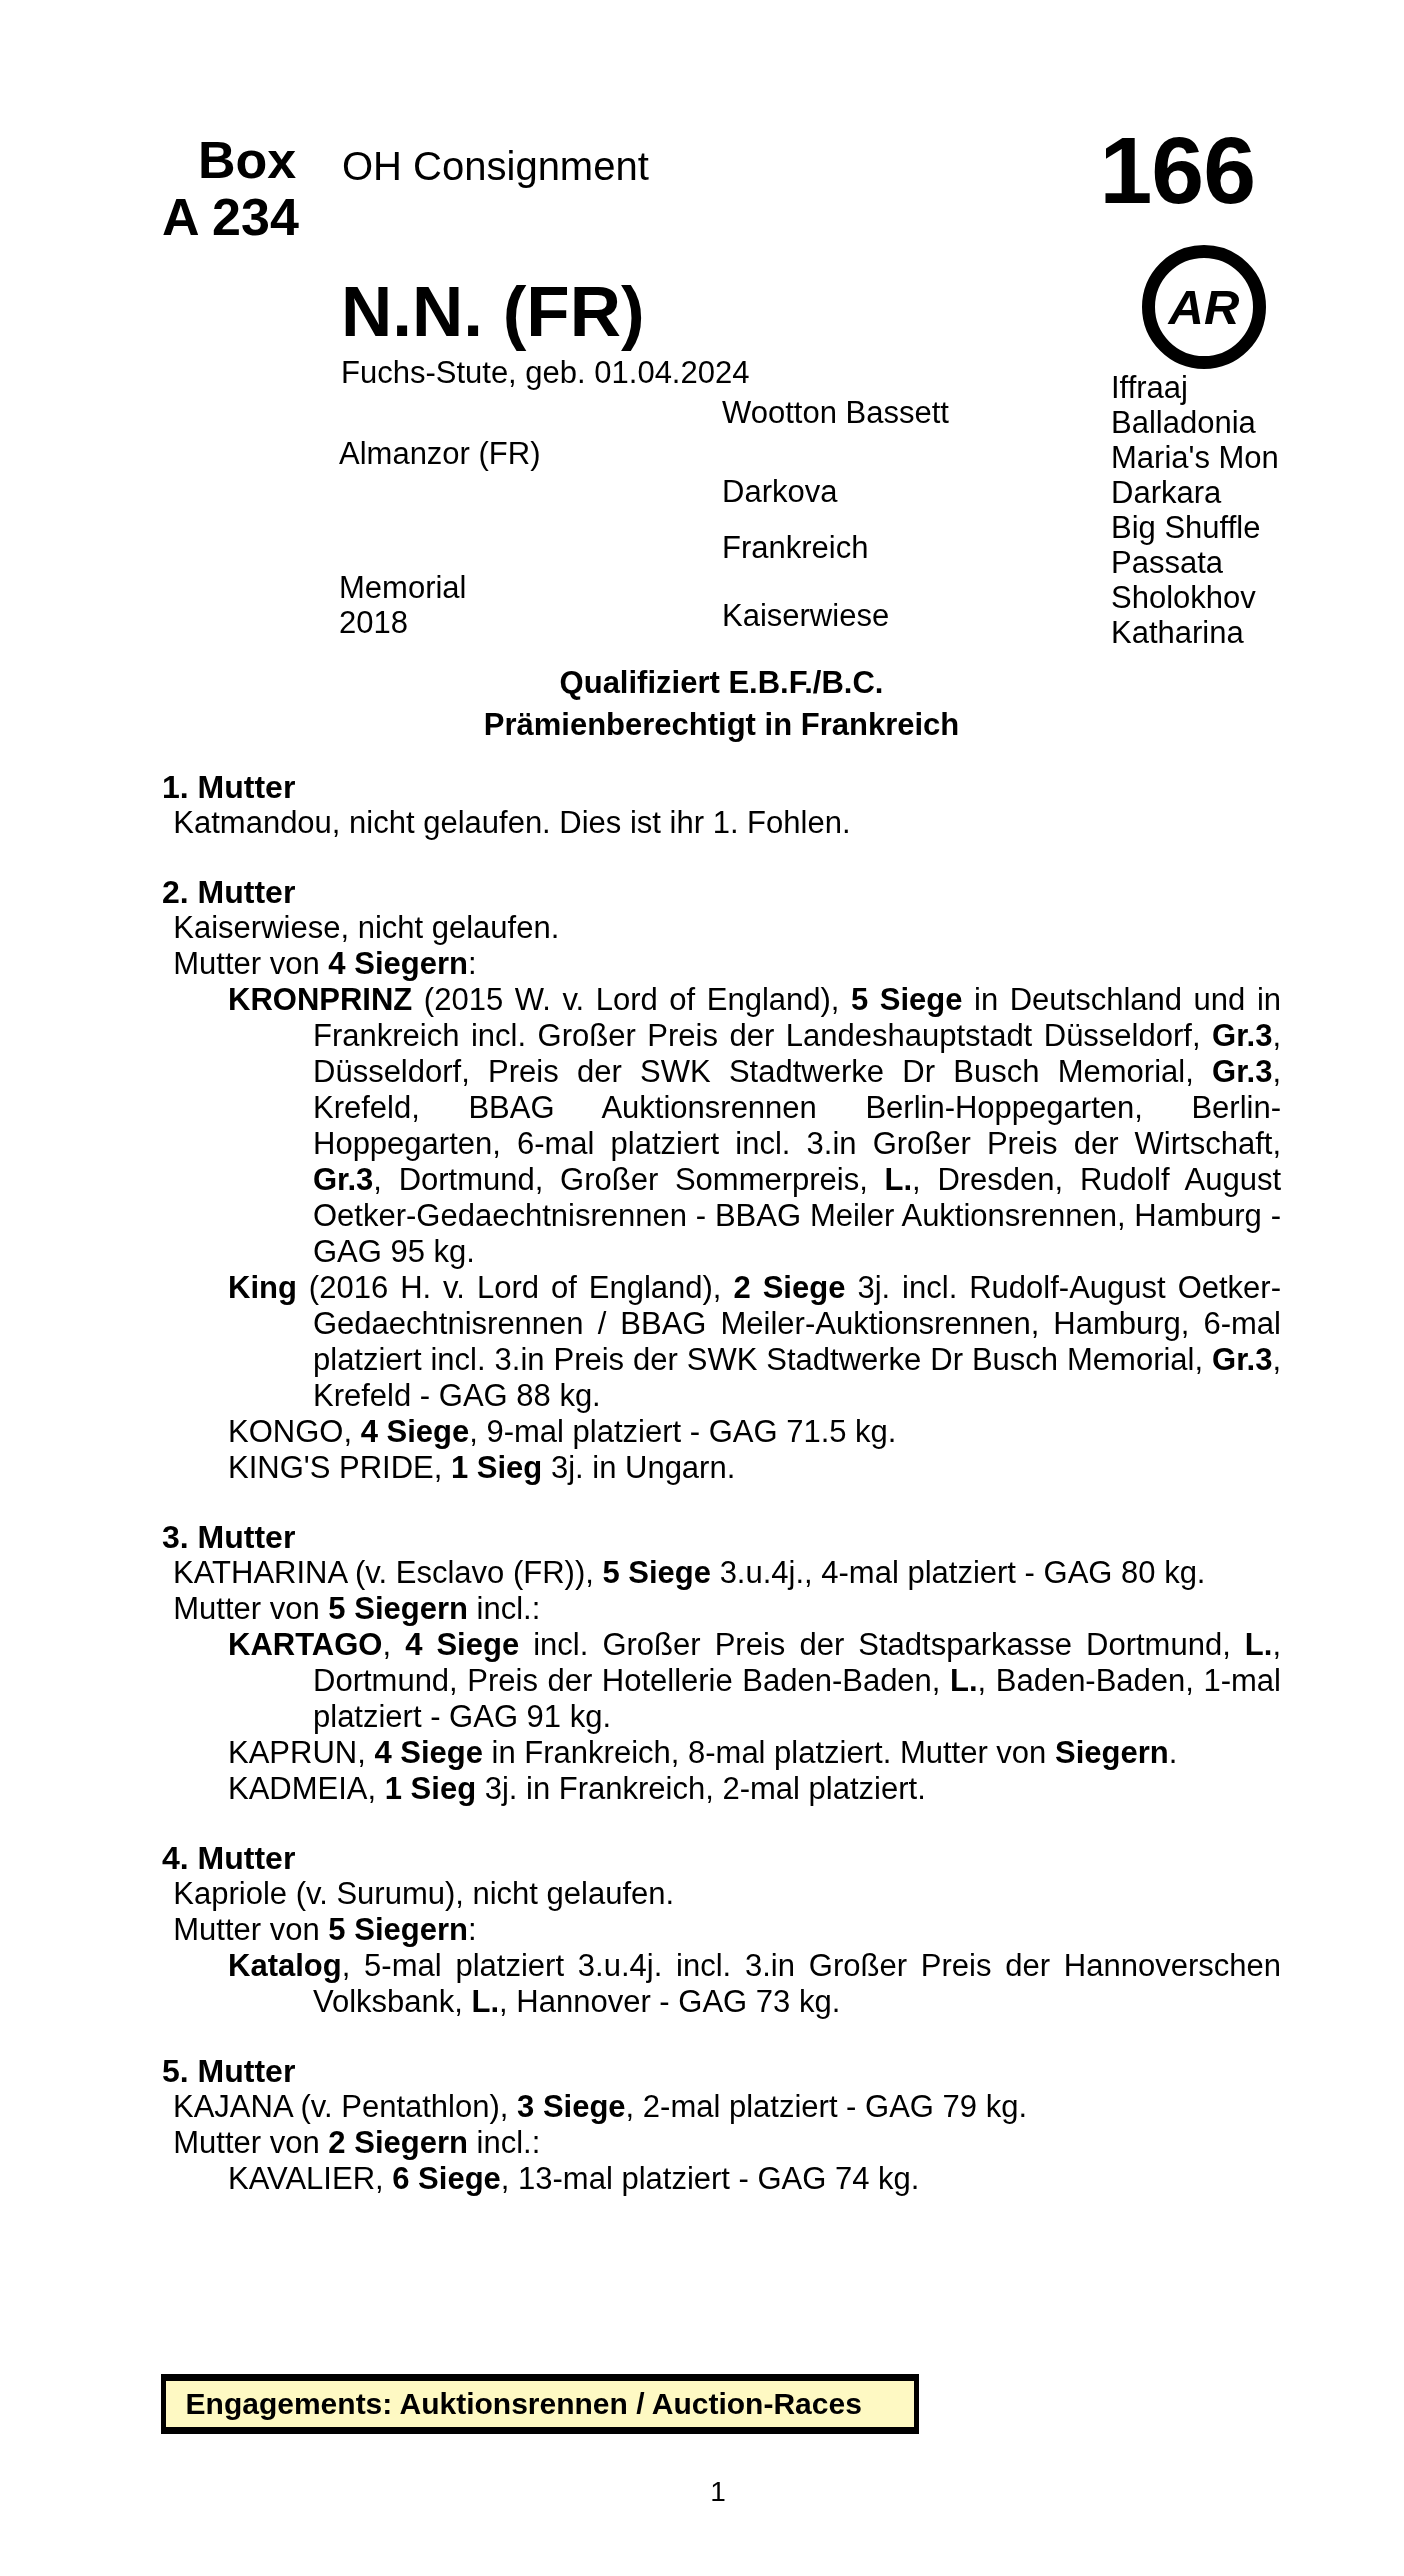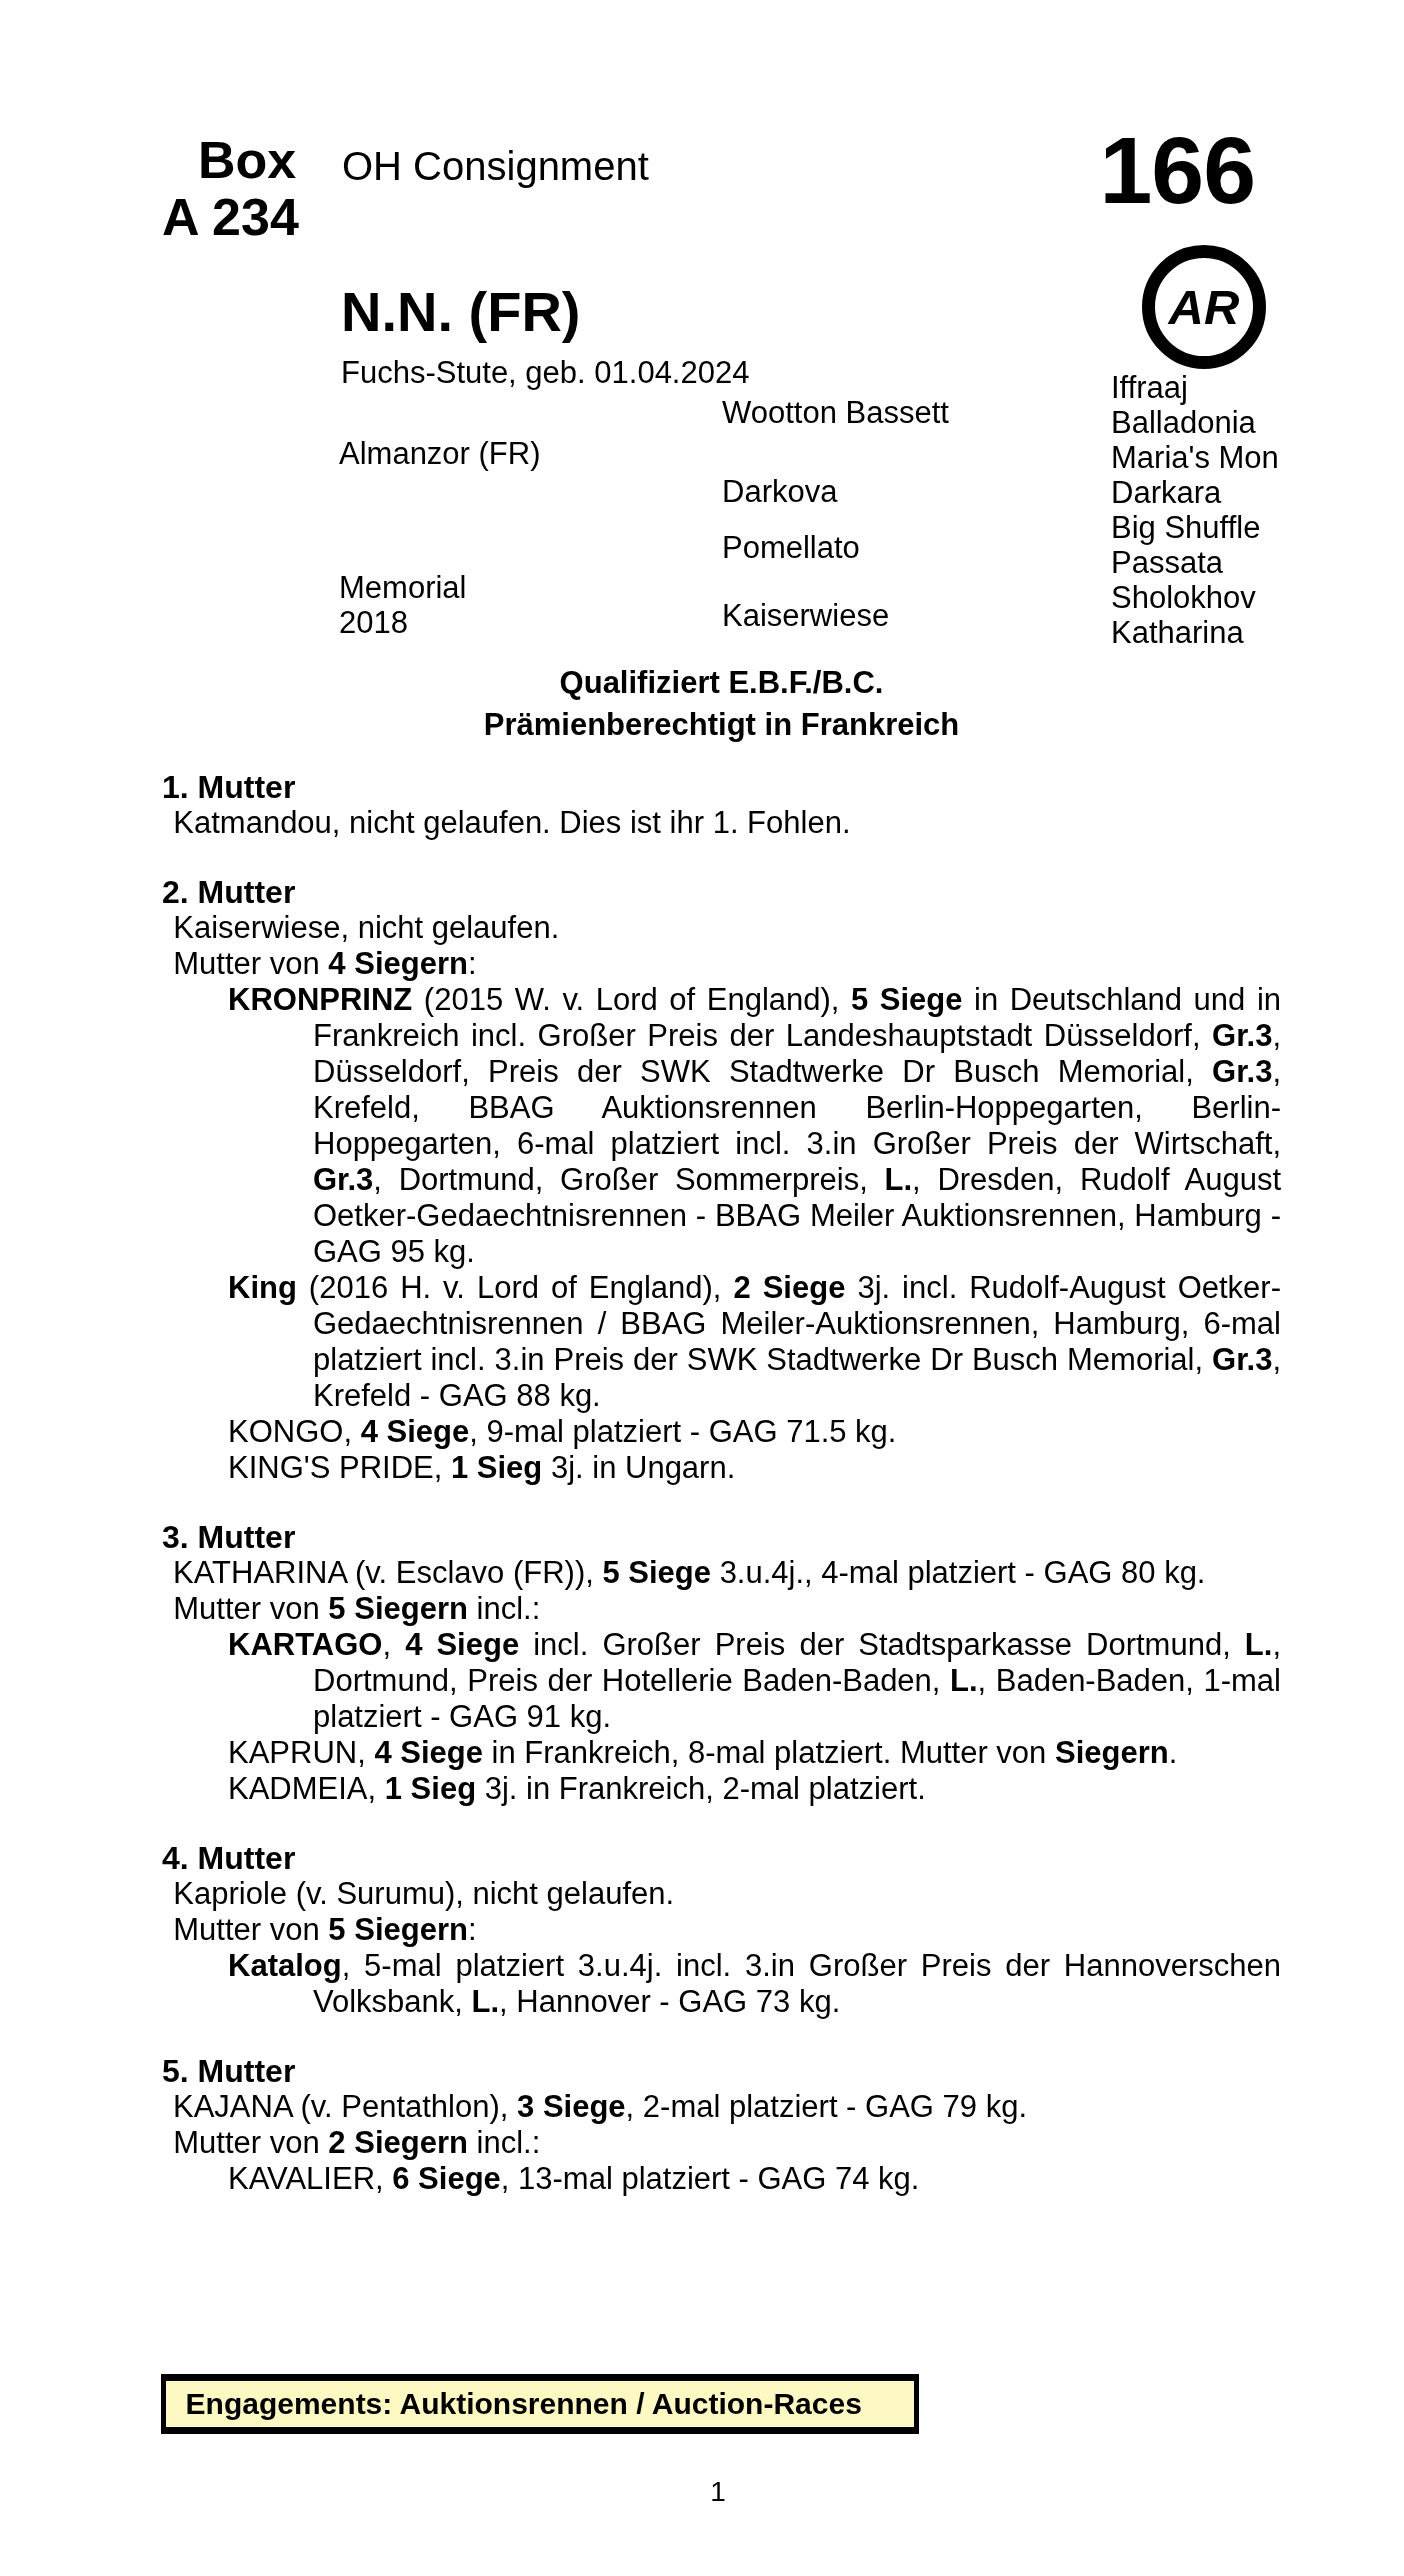--- a/index.html
+++ b/index.html
@@ -45,21 +45,21 @@
     width: 124px; height: 124px;
     border: 13px solid #000;
     border-radius: 50%;
     box-sizing: border-box;
     display: flex; align-items: center; justify-content: center;
     font-size: 49px; font-weight: bold; font-style: italic;
   }
 
   .horse-name {
     left: 325px; top: 276px;
-    font-size: 56px; font-weight: bold; line-height: 71px;
+    font-size: 71px; font-weight: bold; line-height: 71px;
     white-space: nowrap;
   }
   .horse-desc {
     left: 325px; top: 354px;
     font-size: 31px; line-height: 37px;
     white-space: nowrap;
   }
 
   
   .ped { font-size: 31px; line-height: 35px; white-space: nowrap; }
@@ -151,21 +151,21 @@
   <div class="abs horse-desc">Fuchs-Stute, geb. 01.04.2024</div>
 
   <div>
     <div class="abs ped ped-sire">Almanzor (FR)</div>
     <div class="abs ped ped-dam">
       <div>Memorial</div>
       <div>2018</div>
     </div>
     <div class="abs ped ped-g2-0">Wootton Bassett</div>
     <div class="abs ped ped-g2-1">Darkova</div>
-    <div class="abs ped ped-g2-2">Pomellato</div>
+    <div class="abs ped ped-g2-2">Frankreich</div>
     <div class="abs ped ped-g2-3">Kaiserwiese</div>
     <div class="abs ped ped-g3">
       <div>Iffraaj</div>
       <div>Balladonia</div>
       <div>Maria's Mon</div>
       <div>Darkara</div>
       <div>Big Shuffle</div>
       <div>Passata</div>
       <div>Sholokhov</div>
       <div>Katharina</div>

